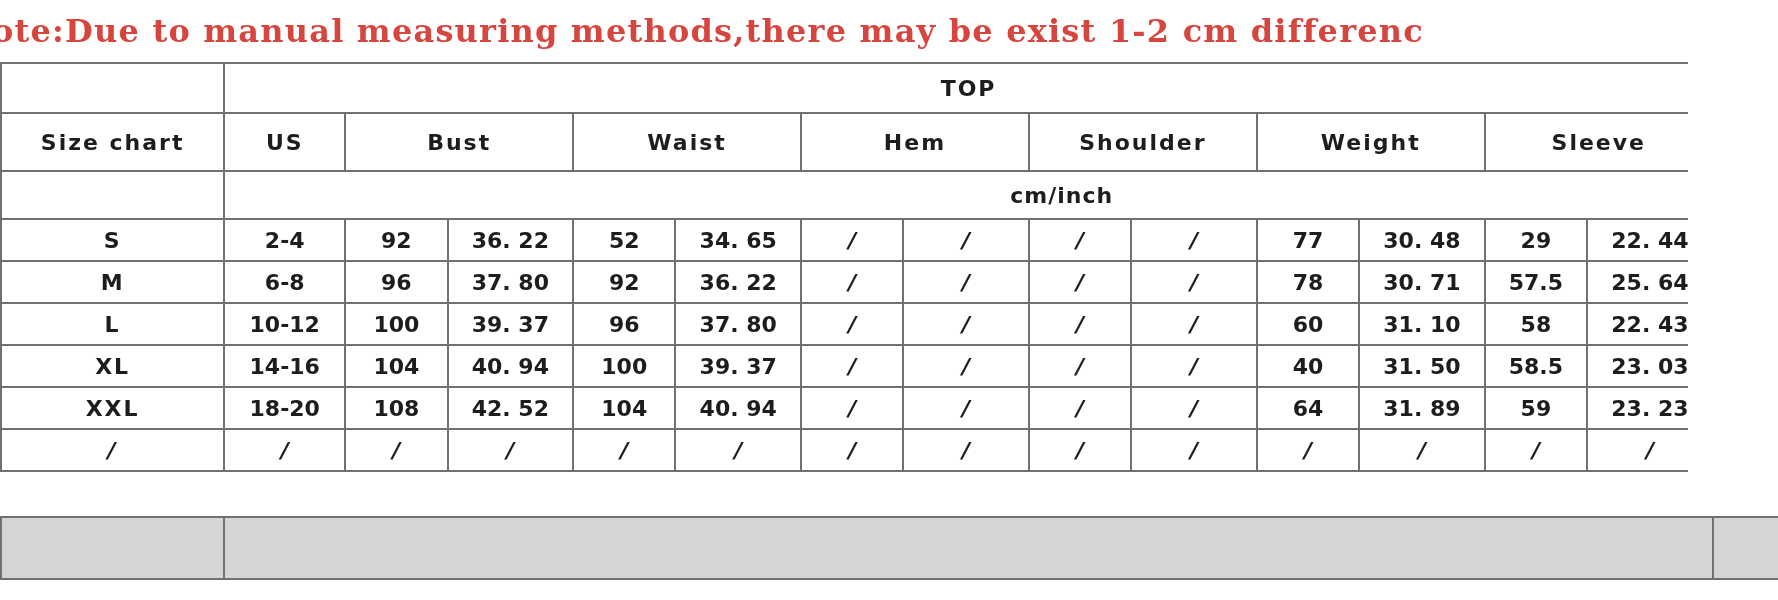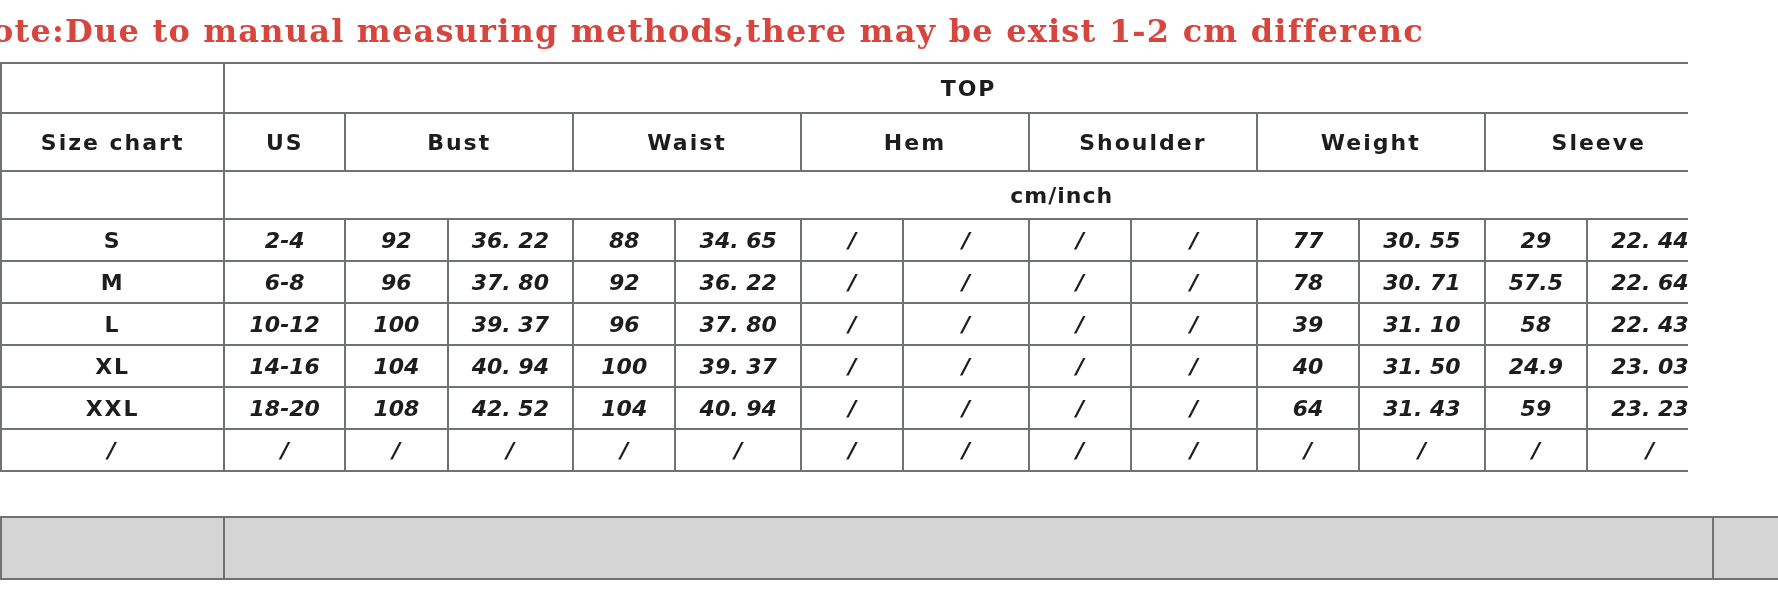--- a/index.html
+++ b/index.html
@@ -61,21 +61,21 @@
     color: #1d1d1d;
     padding: 0;
     background: #ffffff;
     white-space: nowrap;
   }
   td.gray   { background: #d5d5d5; }
   td.head   { font-size: 23px; letter-spacing: 2px; }
   td.group  { font-size: 22px; letter-spacing: 2px; }
   td.unit   { font-size: 23px; letter-spacing: 1px; }
   td.sizelbl{ font-size: 24px; letter-spacing: 2px; }
-  td.val    { font-size: 23px; font-style: italic; }
+  td.val    { font-size: 23px; }
   td.slash  { font-size: 25px; font-style: italic; }
 
   .r-group  { height: 50px; }
   .r-head   { height: 58px; }
   .r-unit   { height: 48px; }
   .r-data   { height: 42px; }
 
   
   .c-size { width: 192px; }
   .c-us   { width: 104px; }
@@ -155,96 +155,96 @@
       <tr class="r-unit">
         <td class="gray"></td>
         <td class="unit" colspan="14">cm/inch</td>
       </tr>
 
     <tr class="r-data">
           <td class="gray sizelbl">S</td>
           <td class="val">2-4</td>
           <td class="val">92</td>
           <td class="val">36. 22</td>
-          <td class="val">88</td>
+          <td class="val">52</td>
           <td class="val">34. 65</td>
           <td class="slash">/</td>
           <td class="slash">/</td>
           <td class="slash">/</td>
           <td class="slash">/</td>
           <td class="val">77</td>
-          <td class="val">30. 55</td>
+          <td class="val">30. 48</td>
           <td class="val">29</td>
           <td class="val">22. 44</td>
           <td class="val">400</td>
         </tr>
         <tr class="r-data">
           <td class="gray sizelbl">M</td>
           <td class="val">6-8</td>
           <td class="val">96</td>
           <td class="val">37. 80</td>
           <td class="val">92</td>
           <td class="val">36. 22</td>
           <td class="slash">/</td>
           <td class="slash">/</td>
           <td class="slash">/</td>
           <td class="slash">/</td>
           <td class="val">78</td>
           <td class="val">30. 71</td>
           <td class="val">57.5</td>
-          <td class="val">22. 64</td>
+          <td class="val">25. 64</td>
           <td class="val">440</td>
         </tr>
         <tr class="r-data">
           <td class="gray sizelbl">L</td>
           <td class="val">10-12</td>
           <td class="val">100</td>
           <td class="val">39. 37</td>
           <td class="val">96</td>
           <td class="val">37. 80</td>
           <td class="slash">/</td>
           <td class="slash">/</td>
           <td class="slash">/</td>
           <td class="slash">/</td>
-          <td class="val">39</td>
+          <td class="val">60</td>
           <td class="val">31. 10</td>
           <td class="val">58</td>
           <td class="val">22. 43</td>
           <td class="val">460</td>
         </tr>
         <tr class="r-data">
           <td class="gray sizelbl">XL</td>
           <td class="val">14-16</td>
           <td class="val">104</td>
           <td class="val">40. 94</td>
           <td class="val">100</td>
           <td class="val">39. 37</td>
           <td class="slash">/</td>
           <td class="slash">/</td>
           <td class="slash">/</td>
           <td class="slash">/</td>
           <td class="val">40</td>
           <td class="val">31. 50</td>
-          <td class="val">24.9</td>
+          <td class="val">58.5</td>
           <td class="val">23. 03</td>
           <td class="val">480</td>
         </tr>
         <tr class="r-data">
           <td class="gray sizelbl">XXL</td>
           <td class="val">18-20</td>
           <td class="val">108</td>
           <td class="val">42. 52</td>
           <td class="val">104</td>
           <td class="val">40. 94</td>
           <td class="slash">/</td>
           <td class="slash">/</td>
           <td class="slash">/</td>
           <td class="slash">/</td>
           <td class="val">64</td>
-          <td class="val">31. 43</td>
+          <td class="val">31. 89</td>
           <td class="val">59</td>
           <td class="val">23. 23</td>
           <td class="val">500</td>
         </tr>
         <tr class="r-data">
           <td class="gray sizelbl slash">/</td>
           <td class="slash">/</td>
           <td class="slash">/</td>
           <td class="slash">/</td>
           <td class="slash">/</td>

